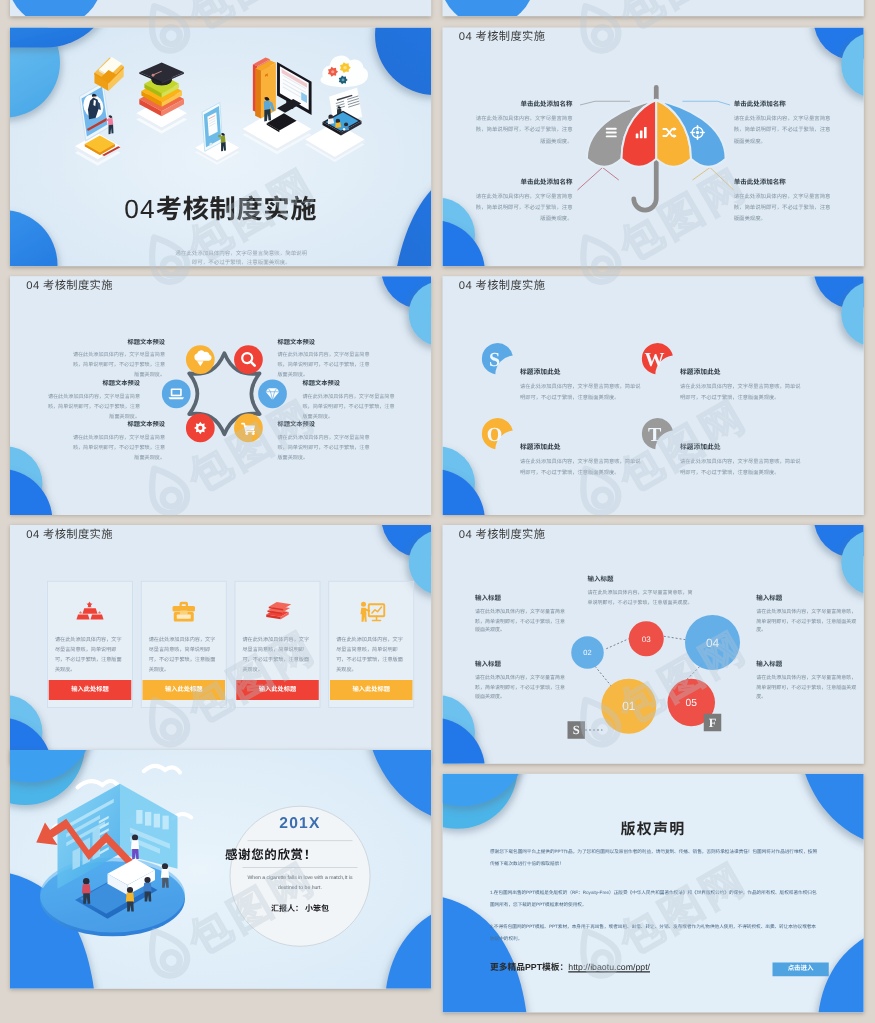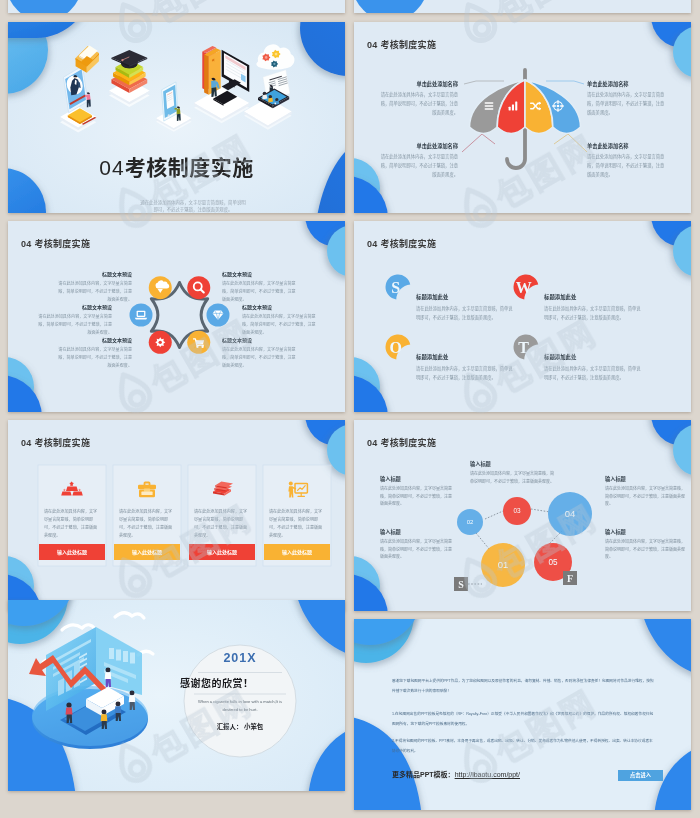--- a/index.html
+++ b/index.html
@@ -2,21 +2,21 @@
 <html><head>
 <meta charset="utf-8">
 <style>
   html,body{margin:0;padding:0;}
   body{width:700px;height:818px;background:#dcd6ce;font-family:"Liberation Sans","Noto Sans CJK SC",sans-serif;overflow:hidden;}
   .grid{position:absolute;left:0;top:0;width:700px;height:818px;}
   .slide{position:absolute;width:337px;height:191px;background:#dfeaf4;overflow:hidden;
          box-shadow:0 1px 3px rgba(120,105,90,.45);}
   .sv{position:absolute;left:0;top:0;width:337px;height:191px;}
   .wm{position:absolute;left:0;top:0;width:700px;height:818px;pointer-events:none;}
-  .hdr{position:absolute;left:13px;top:16px;font-size:9px;font-weight:700;color:#3a3a3a;letter-spacing:.3px;white-space:nowrap;}
+  .hdr{position:absolute;left:13px;top:0;font-size:9px;font-weight:400;color:#3a3a3a;letter-spacing:.3px;white-space:nowrap;}
   .t{position:absolute;}
 </style>
 </head>
 <body>
 
 <div class="grid">
 
 <div class="slide" style="left:8px;top:-178px;">
   <svg class="sv" viewBox="0 0 337 191">
     <rect width="337" height="191" fill="#dfeaf4"></rect>
@@ -622,20 +622,21 @@
 
 <div class="slide" style="left:354px;top:619px;">
   <svg class="sv" viewBox="0 0 337 191">
     <rect width="337" height="191" fill="#e2eef8"></rect>
     <circle cx="12" cy="-4" r="48" fill="#4cb4e8" filter="url(#sh1)"></circle>
     <circle cx="16" cy="-26" r="52" fill="#3d9ff0" filter="url(#sh1)"></circle>
     <path d="M -16 96 C 28 100 60 128 68 198 L -16 198 Z" fill="#2d87ec" filter="url(#sh1)"></path>
     <path d="M 285 -20 C 292 22 318 52 360 60 L 360 -20 Z" fill="#2d87ec" filter="url(#sh2)"></path>
     <path d="M 360 122 C 322 132 302 162 300 200 L 360 200 Z" fill="#2d87ec" filter="url(#sh2)"></path>
   </svg>
+  <div class="t" style="left:0;width:337px;top:35px;text-align:center;font-size:12px;font-weight:700;color:#262626;letter-spacing:1px;">版权声明</div>
   <div class="t" style="left:38px;width:262px;top:57px;font-size:3.7px;line-height:10px;color:#4b6a86;">感谢您下载包图网平台上提供的PPT作品，为了您和包图网以及原创作者的利益，请勿复制、传播、销售，否则将承担法律责任！包图网将对作品进行维权，按照传播下载次数进行十倍的索取赔偿！</div>
   <div class="t" style="left:38px;width:262px;top:90px;font-size:3.7px;line-height:10px;color:#4b6a86;">1.在包图网出售的PPT模板是免版权的（RF：Royalty-Free）正版受《中华人民共和国著作权法》和《世界版权公约》的保护。作品的所有权、版权和著作权归包图网所有，您下载的是PPT模板素材的使用权。</div>
   <div class="t" style="left:38px;width:262px;top:117px;font-size:3.7px;line-height:10px;color:#4b6a86;">2.不得将包图网的PPT模板、PPT素材，本身用于再出售，或者出租、出借、转让、分销、发布或者作为礼物供他人使用，不得转授权、出卖、转让本协议或者本协议中的权利。</div>
   <div class="t" style="left:38px;top:150px;font-size:7px;font-weight:700;color:#2a2a2a;white-space:nowrap;">
     <span>更多精品PPT模板：</span><span style="text-decoration:underline;font-weight:400;color:#2a2a2a;">http://ibaotu.com/ppt/</span>
   </div>
   <div class="t" style="left:264px;top:151px;width:45px;height:11px;line-height:11px;background:#4fa3e0;color:#fff;font-size:5.2px;font-weight:700;text-align:center;">点击进入</div>
 </div>
 </div>
 

